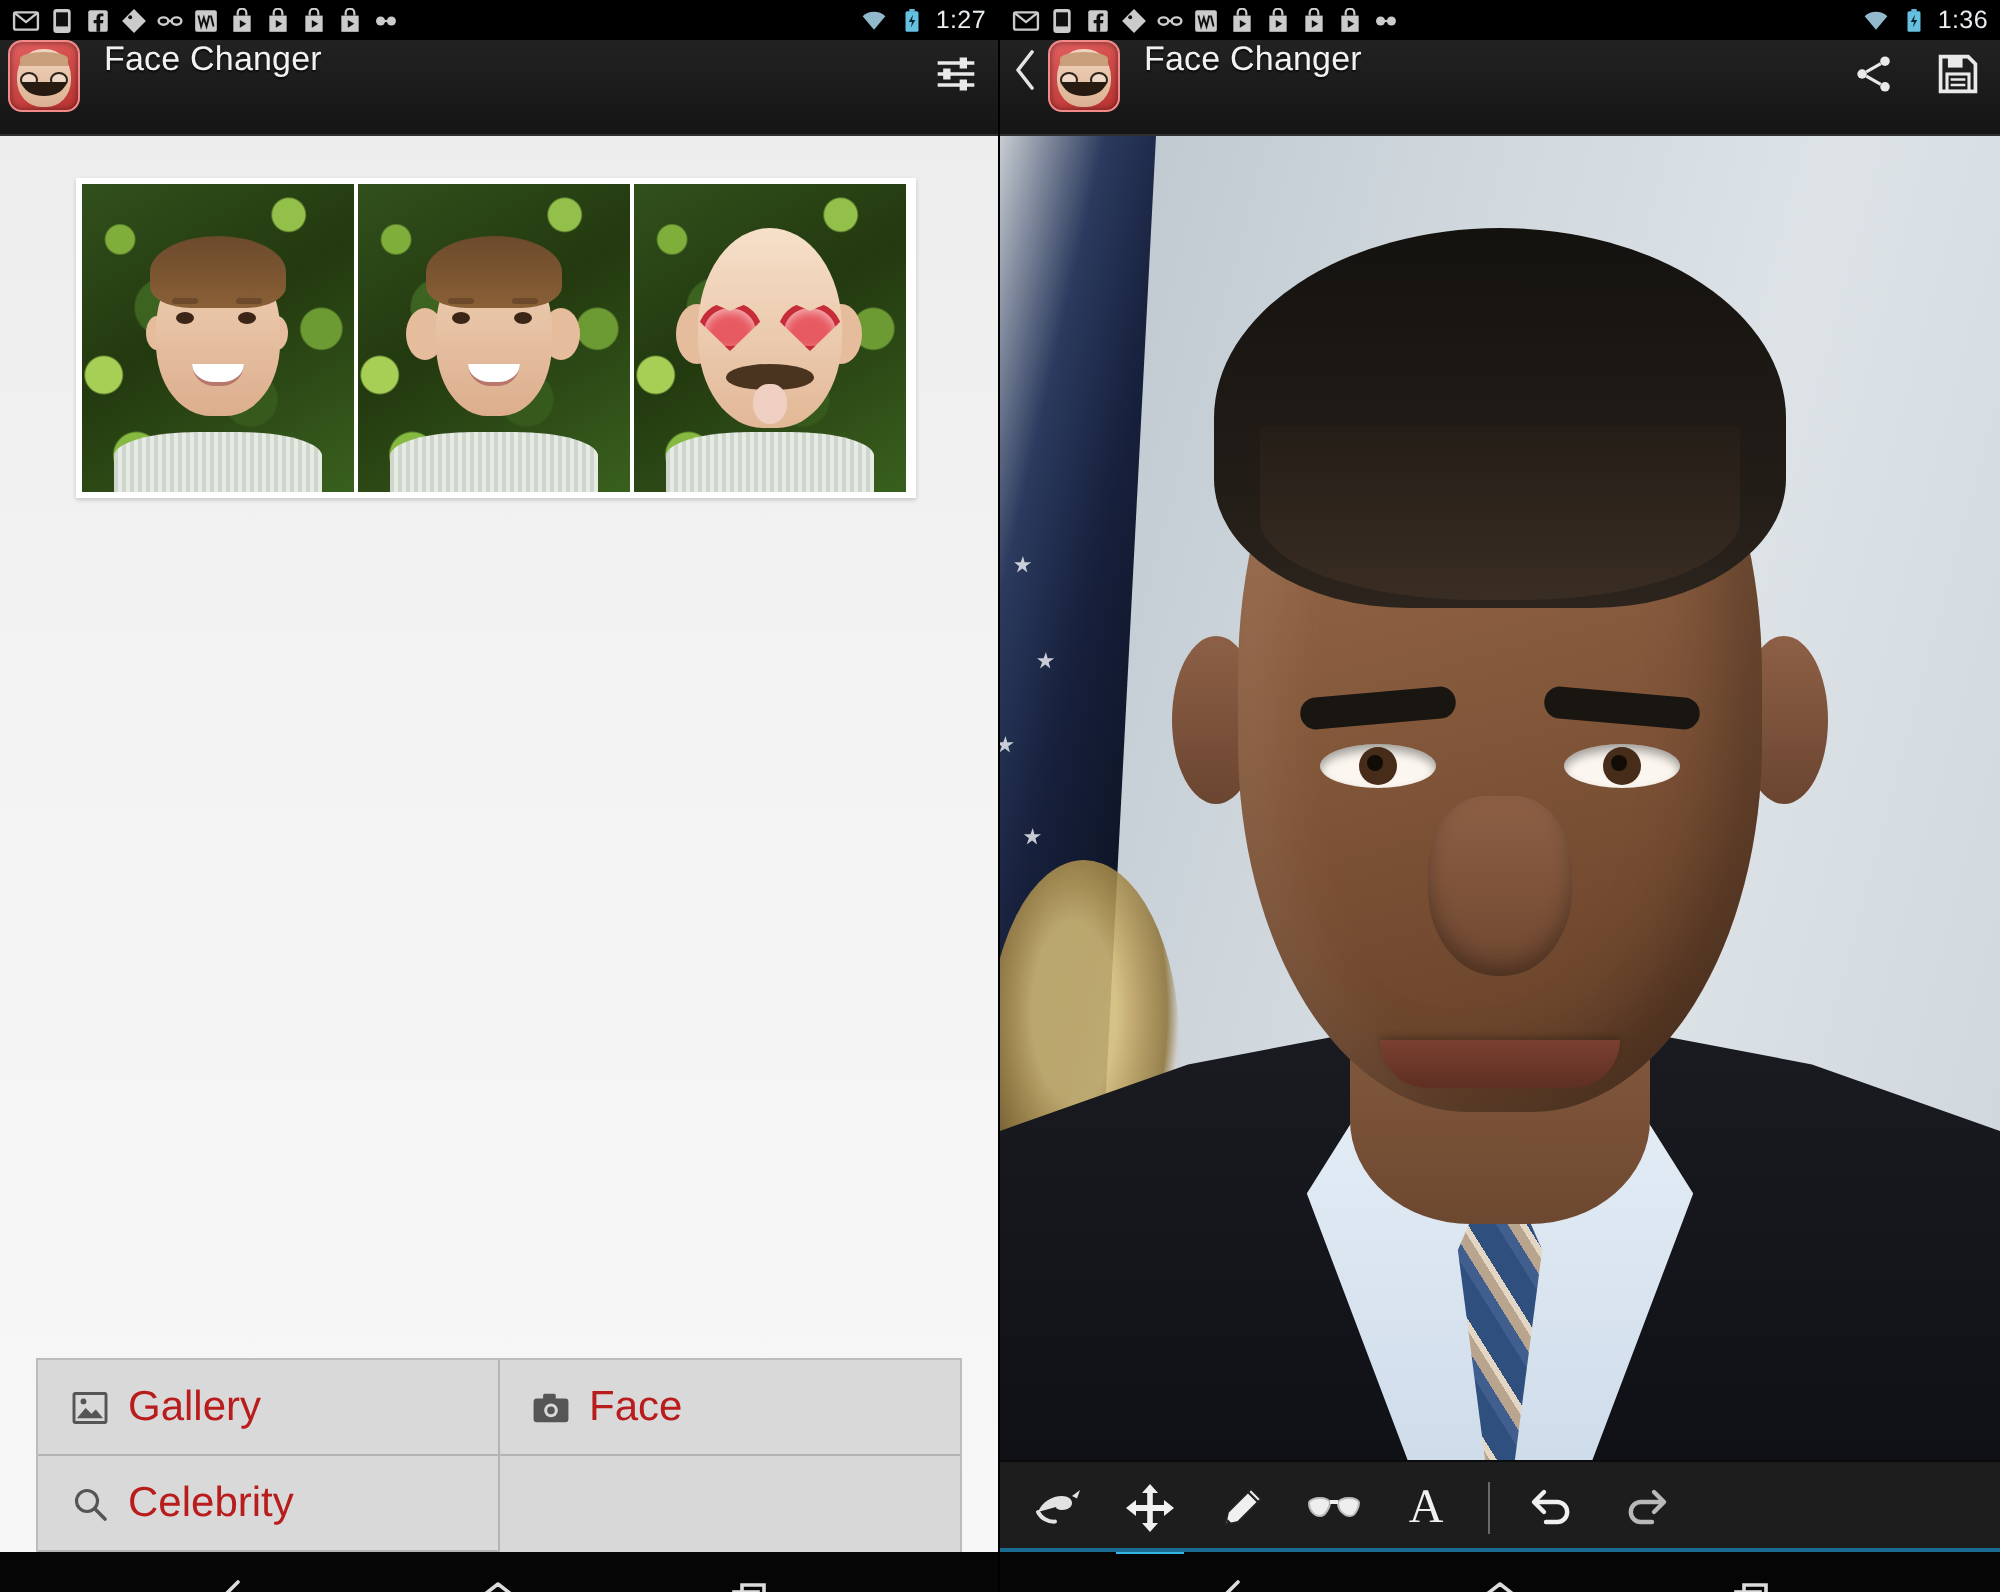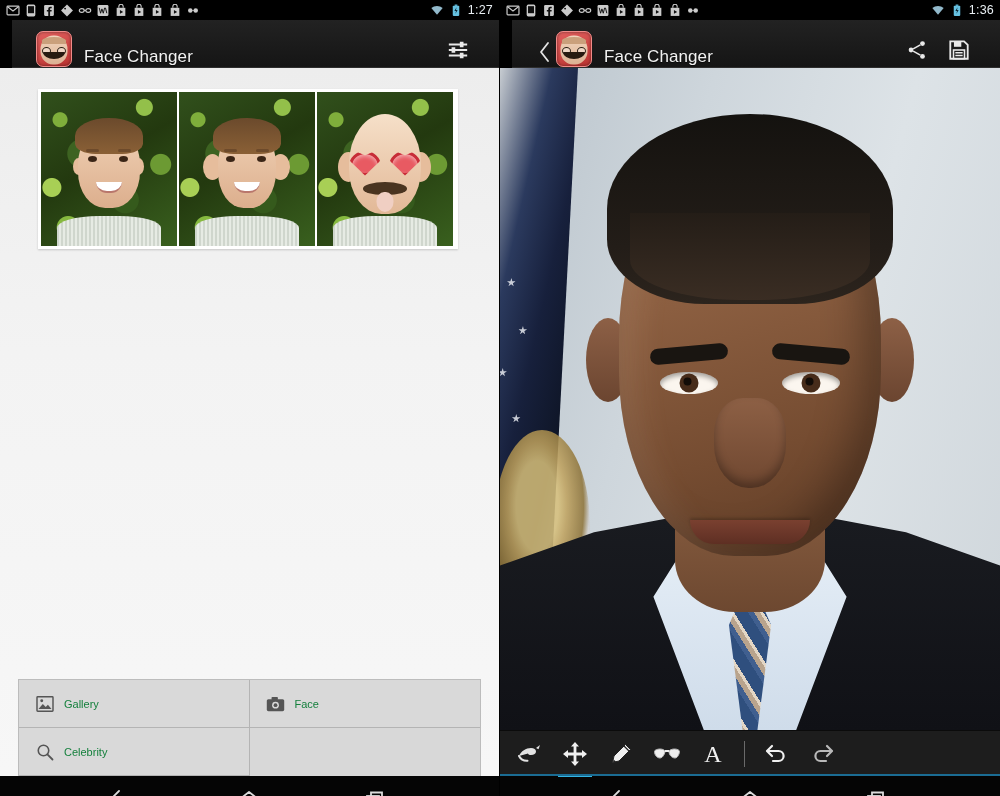--- a/index.html
+++ b/index.html
@@ -16,24 +16,23 @@
     align-items:center; padding:0 6px; gap:0px;
   }
   .sb-left{ display:flex; align-items:center; gap:4px; flex:1; }
   .sb-right{ display:flex; align-items:center; gap:5px; }
   .sb-ico{ width:14px; height:13px; display:block; opacity:.92; }
   .sb-time{ color:#e8eef2; font-size:12.5px; letter-spacing:.2px; font-family:"Liberation Sans",sans-serif; }
 
   
   .actionbar{
     position:relative; height:48px; background:#1b1b1b;
-    display:flex; align-items:flex-end; padding:0 24px;
+    display:flex; align-items:flex-start; padding:0 4px;
     border-bottom:1px solid #2e2e2e;
     background-image:linear-gradient(#222,#151515);
-    margin-left:12px;
   }
   .backchev{ width:18px; height:30px; margin-right:2px; display:flex; align-items:center; justify-content:center;}
   .appicon{
     width:36px; height:36px; border-radius:7px; flex:0 0 auto;
     background:linear-gradient(160deg,#e2605f,#b9322f);
     border:1.5px solid #f08b89; position:relative; overflow:hidden;
     box-shadow:inset 0 0 3px rgba(0,0,0,.5);
   }
   .appicon .face{
     position:absolute; left:50%; top:52%; transform:translate(-50%,-50%);
@@ -133,21 +132,21 @@
     width:17px; height:20px; border-radius:45% 45% 50% 50%; background:#f0cfc3;
   }
 
   
   .srcwrap{ position:absolute; left:18px; right:18px; bottom:0; }
   .srcgrid{ display:grid; grid-template-columns:1fr 1fr; background:#d8d8d8;
             border:1px solid #bcbcbc; border-bottom:none; }
   .srcbtn{
     height:48px; display:flex; align-items:center; gap:9px; padding-left:16px;
     background:#d9d9d9; border-right:1px solid #b4b4b4; border-bottom:1px solid #b4b4b4;
-    color:#15803d; font-size:11px;
+    color:#b91c1c; font-size:21px;
   }
   .srcbtn:nth-child(2n){ border-right:none; }
   .srcbtn .ic{ width:20px; height:18px; display:flex; align-items:center; justify-content:center; }
 
   
   .r-body{ position:relative; height:662px; overflow:hidden; background:#c7ced4; }
   .photo{ position:absolute; inset:0;
     background:linear-gradient(105deg,#b9c3cb 0%, #ced6dc 32%, #dde3e7 62%, #cfd6db 100%); }
   .flag{
     position:absolute; left:0; top:0; width:78px; height:560px;

